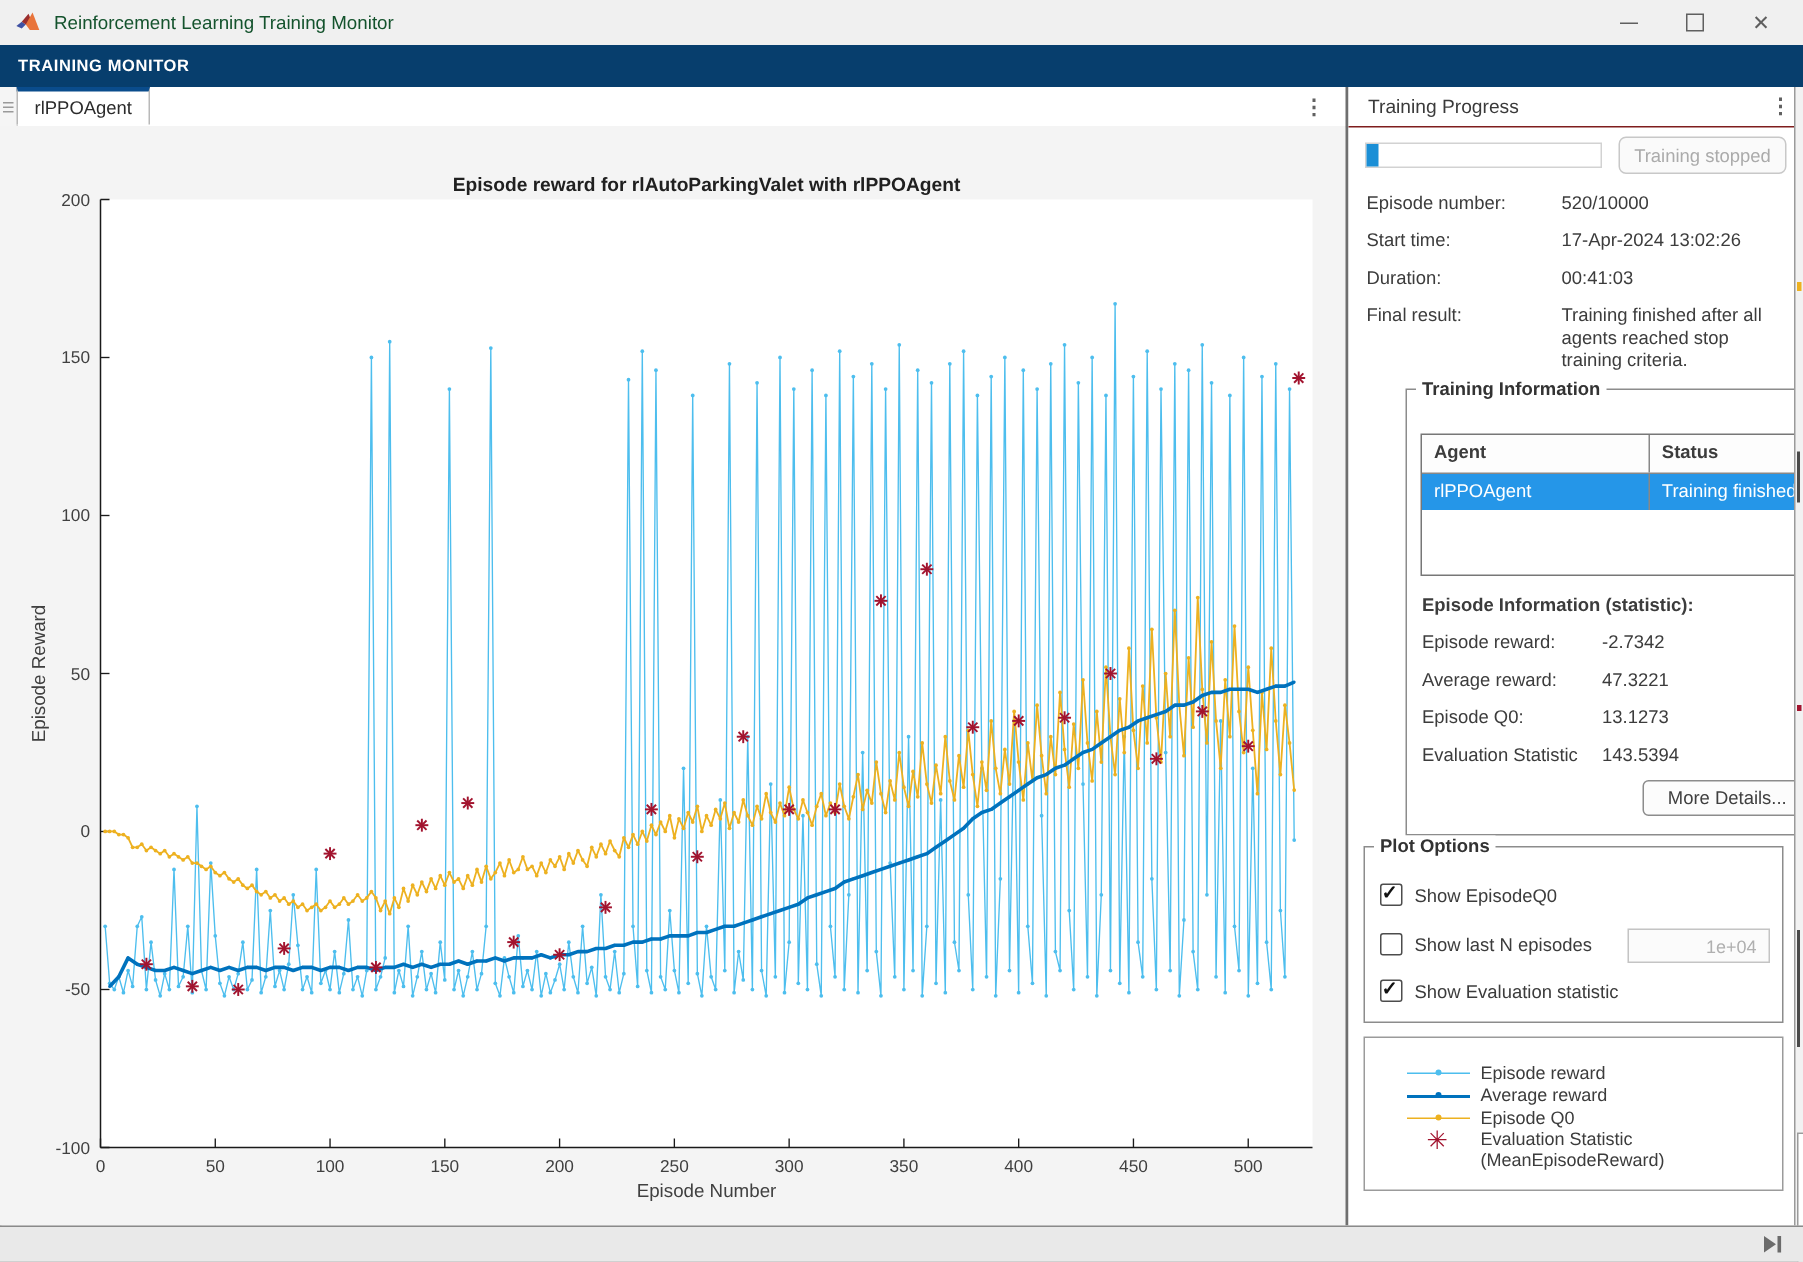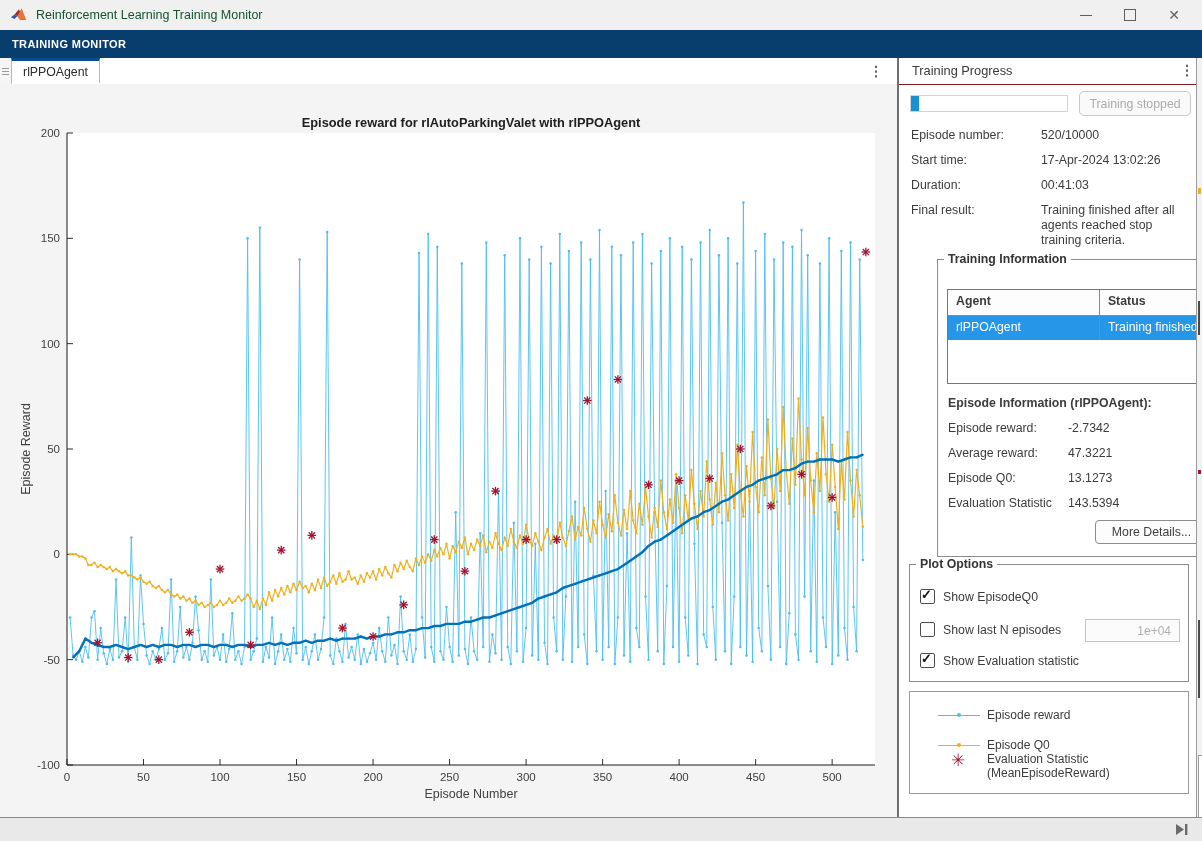--- a/index.html
+++ b/index.html
@@ -945,21 +945,21 @@
     <div class="agent-table">
       <div class="t-row t-head">
         <div class="t-cell">Agent</div>
         <div class="t-cell">Status</div>
       </div>
       <div class="t-row t-sel">
         <div class="t-cell">rlPPOAgent</div>
         <div class="t-cell">Training finished</div>
       </div>
     </div>
-    <span class="ep-info-title">Episode Information (rlPPOAgent):</span>
+    <span class="ep-info-title">Episode Information (statistic):</span>
     <span class="stat-label" style="top:161px">Episode reward:</span>
     <span class="stat-value" style="top:161px">-2.7342</span>
     <span class="stat-label" style="top:186px">Average reward:</span>
     <span class="stat-value" style="top:186px">47.3221</span>
     <span class="stat-label" style="top:211px">Episode Q0:</span>
     <span class="stat-value" style="top:211px">13.1273</span>
     <span class="stat-label" style="top:236px">Evaluation Statistic</span>
     <span class="stat-value" style="top:236px">143.5394</span>
     <div class="more-btn">More Details...</div>
   </div>
@@ -980,20 +980,25 @@
       <span>Show Evaluation statistic</span>
     </div>
   </div>
 
   <div class="legendbox">
     <div class="leg-entry" style="top:16px">
       <span class="leg-line" style="border-color:#4DBEEE"></span>
       <span class="leg-dot" style="background:#4DBEEE"></span>
       <span class="leg-label">Episode reward</span>
     </div>
+    <div class="leg-entry" style="top:31px">
+      <span class="leg-line" style="border-color:#0072BD;border-top-width:2px"></span>
+      <span class="leg-dot" style="background:#0072BD"></span>
+      <span class="leg-label">Average reward</span>
+    </div>
     <div class="leg-entry" style="top:46px">
       <span class="leg-line" style="border-color:#EDB120"></span>
       <span class="leg-dot" style="background:#EDB120"></span>
       <span class="leg-label">Episode Q0</span>
     </div>
     <div class="leg-entry" style="top:60px;height:30px">
       <span class="leg-ast">✳</span>
       <span class="leg-label">Evaluation Statistic</span>
       <span class="leg-label" style="top:14px">(MeanEpisodeReward)</span>
     </div>

